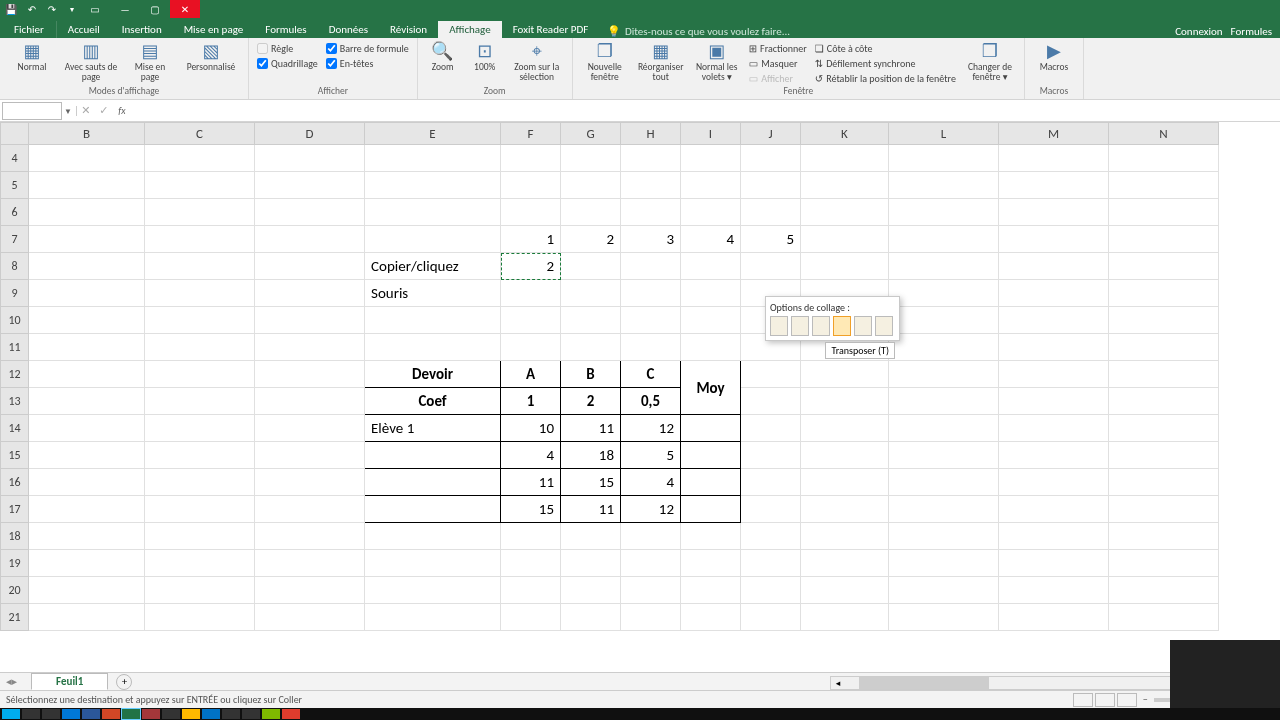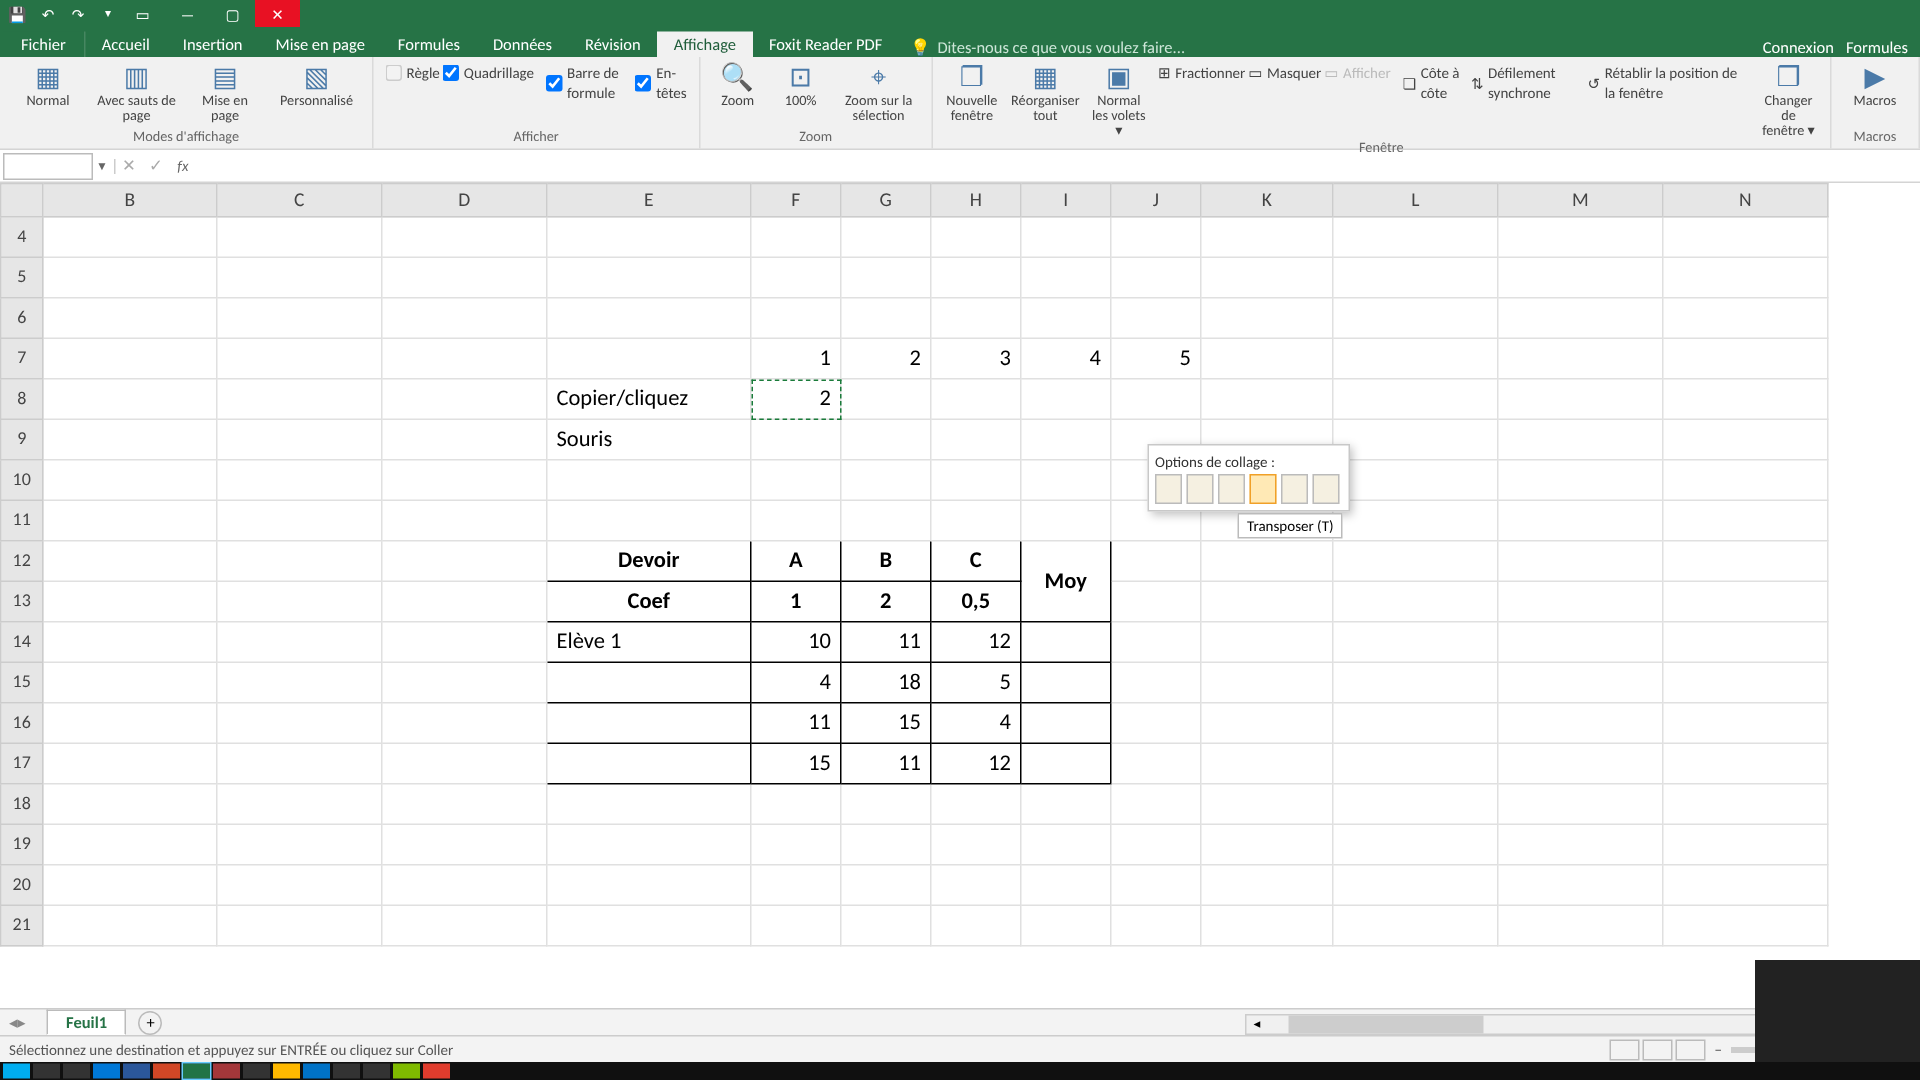--- a/index.html
+++ b/index.html
@@ -25,21 +25,21 @@
 .tabstrip .right { display: flex; gap: 8px; padding-right: 8px; }
 
 
 .ribbon { height: 62px; background: #f1f1f1; border-bottom: 1px solid #d4d4d4; display: flex; }
 .group { border-right: 1px solid #dadada; padding: 2px 8px 0 8px; display: flex; flex-direction: column; justify-content: space-between; }
 .group .gbody { display: flex; gap: 8px; align-items: flex-start; }
 .group .glabel { text-align: center; font-size: 9.5px; color: #666; padding-bottom: 2px; }
 .bigbtn { display: flex; flex-direction: column; align-items: center; width: 48px; cursor: pointer; }
 .bigbtn .ic { height: 22px; display: flex; align-items: center; justify-content: center; font-size: 18px; color: #4b7aa8; }
 .bigbtn .lbl { font-size: 9.5px; text-align: center; line-height: 10px; color: #444; }
-.chkcol { display: flex; flex-direction: row; gap: 2px; padding-top: 2px; }
+.chkcol { display: flex; flex-direction: column; gap: 2px; padding-top: 2px; }
 .chk { display: flex; align-items: center; gap: 3px; font-size: 10px; color: #444; }
 .chk input { width: 11px; height: 11px; }
 
 
 .fbar { height: 22px; border-bottom: 1px solid #d4d4d4; display: flex; align-items: center; font-size: 11px; background: #fff; }
 .fbar .name { width: 60px; height: 18px; border: 1px solid #bbb; margin: 0 2px; padding: 1px 4px; background: #fff; }
 .fbar .dd { color: #666; font-size: 8px; padding-right: 4px; border-right: 1px solid #ccc; }
 .fbar .fbtn { width: 18px; text-align: center; color: #aaa; cursor: pointer; }
 .fbar .fbtn.fx { color: #666; font-style: italic; font-size: 10px; }
 .fbar .finput { flex: 1; height: 18px; padding: 0 4px; }
@@ -60,21 +60,21 @@
 .pastemenu { position: absolute; background: #fff; border: 1px solid #c8c8c8; box-shadow: 2px 2px 6px rgba(0,0,0,.25); top: 174px; right: 380px; width: 135px; padding: 2px 4px 4px 4px; }
 .pastemenu .pmtitle { font-size: 10px; color: #333; padding: 2px 0; }
 .pastemenu .pmicons { display: flex; gap: 3px; }
 .pastemenu .pmicons div { width: 18px; height: 20px; border: 1px solid #bbb; background: #f5f0e1; cursor: pointer; position: relative; }
 .pastemenu .pmicons div.hov { border: 1px solid #f0a028; background: #ffe9b5; }
 .pastemenu .tool { position: absolute; top: 45px; right: 4px; background: #fff; border: 1px solid #bbb; font-size: 10px; padding: 1px 5px; white-space: nowrap; }
 
 
 .sheetbar { position: absolute; bottom: 30px; left: 0; right: 0; height: 18px; background: #f3f3f3; border-top: 1px solid #ccc; display: flex; align-items: center; font-size: 11px; }
 .sheetbar .arrows { display: flex; gap: 0px; padding: 0 6px; color: #888; }
-.sheetbar .stab { padding: 1px 12px; border: 1px solid #bbb; background: #fff; border-bottom-color: #fff; margin-left: 8px; font-weight: bold; color: #267346; cursor: pointer; }
+.sheetbar .stab { padding: 1px 24px; border: 1px solid #bbb; background: #fff; border-bottom-color: #fff; margin-left: 8px; font-weight: bold; color: #267346; cursor: pointer; }
 .sheetbar .plus { width: 16px; height: 16px; border: 1px solid #bbb; border-radius: 50%; display: flex; align-items: center; justify-content: center; margin-left: 8px; font-size: 11px; cursor: pointer; }
 .sheetbar .hscroll { flex: 1; }
 .sheetbar .hsbar { position: absolute; right: 0; bottom: 0; width: 450px; height: 14px; border: 1px solid #ccc; background: #f0f0f0; display: flex; }
 .sheetbar .hsbar .th { width: 130px; margin-left: 14px; height: 100%; background: #cdcdcd; }
 
 
 .status { position: absolute; bottom: 12px; left: 0; right: 0; height: 18px; background: #f3f3f3; border-top: 1px solid #ccc; display: flex; align-items: center; font-size: 10px; color: #555; padding: 0 6px; }
 .status .spc { flex: 1; }
 .status .viewbtn { width: 20px; height: 14px; border: 1px solid #bbb; margin-left: 2px; cursor: pointer; }
 .status .zslider { width: 96px; height: 4px; background: #ccc; margin: 0 6px; position: relative; }

